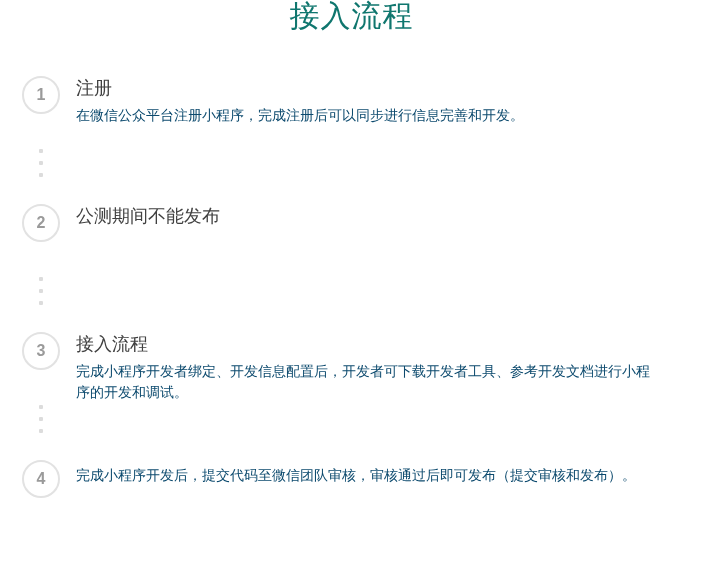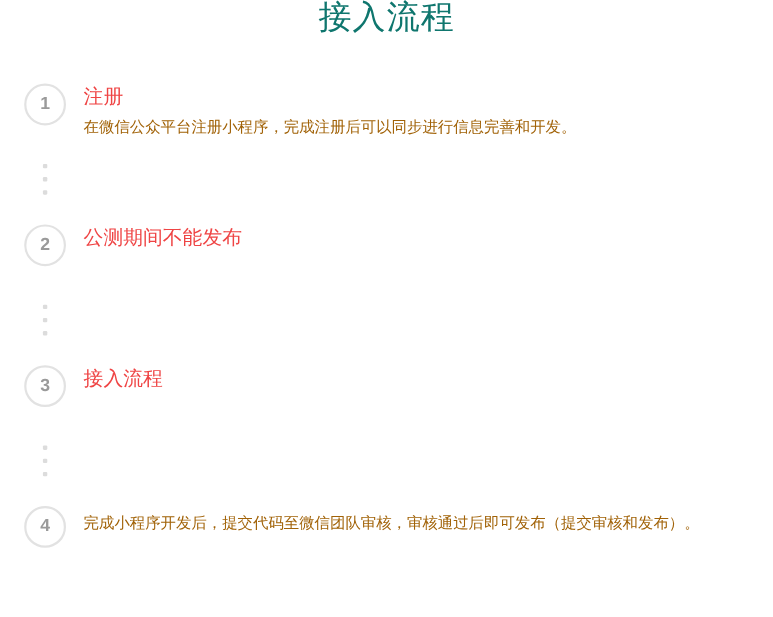--- a/index.html
+++ b/index.html
@@ -53,27 +53,27 @@
     background: #ffffff;
   }
   .step-content {
     margin-left: 16px;
     min-width: 0;
   }
   .step-title {
     font-size: 18px;
     line-height: 24px;
     font-weight: 400;
-    color: #ef4444;
+    color: #404040;
   }
   .step-desc {
     margin-top: 5px;
     font-size: 14px;
     line-height: 21px;
-    color: #a16207;
+    color: #0c4a6e;
   }
   .dots {
     position: absolute;
     left: 17px;
     top: 73px;
     display: flex;
     flex-direction: column;
   }
   .dots i {
     display: block;
@@ -121,20 +121,21 @@
         <i></i>
         <i></i>
       </div>
   </div>
 
   <div class="step-group">
     <div class="step-row">
       <div class="circle">3</div>
       <div class="step-content">
         <div class="step-title">接入流程</div>
+        <div class="step-desc">完成小程序开发者绑定、开发信息配置后，开发者可下载开发者工具、参考开发文档进行小程序的开发和调试。</div>
       </div>
     </div>
     <div class="dots">
         <i></i>
         <i></i>
         <i></i>
       </div>
   </div>
 
   <div class="step-group last">

